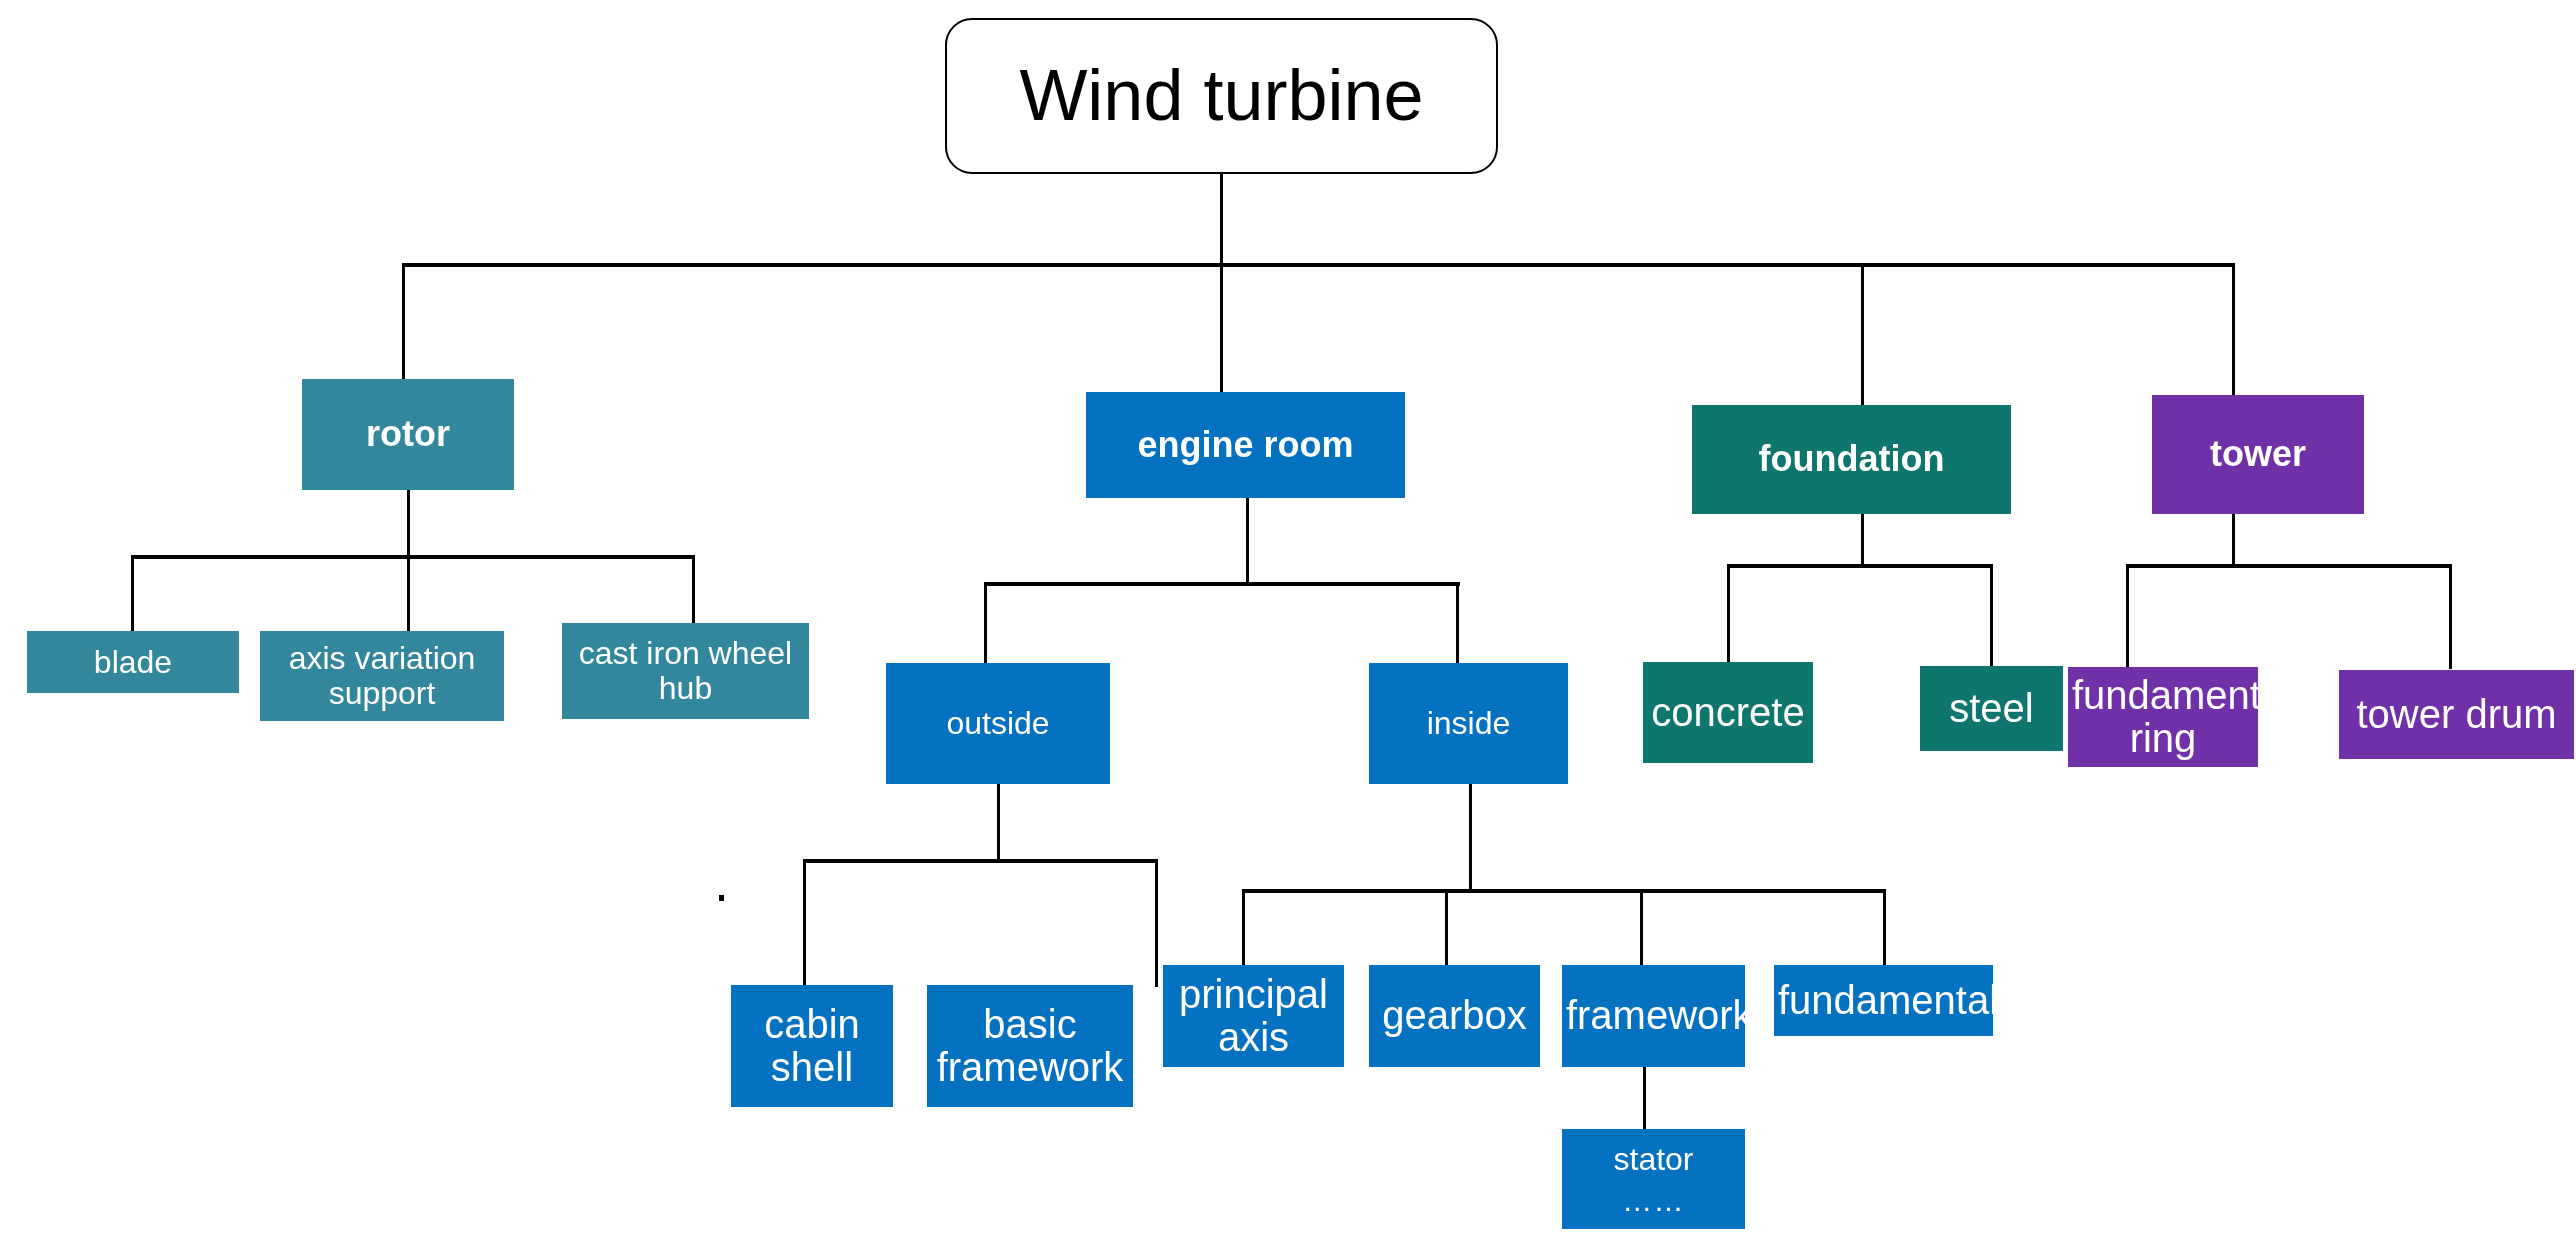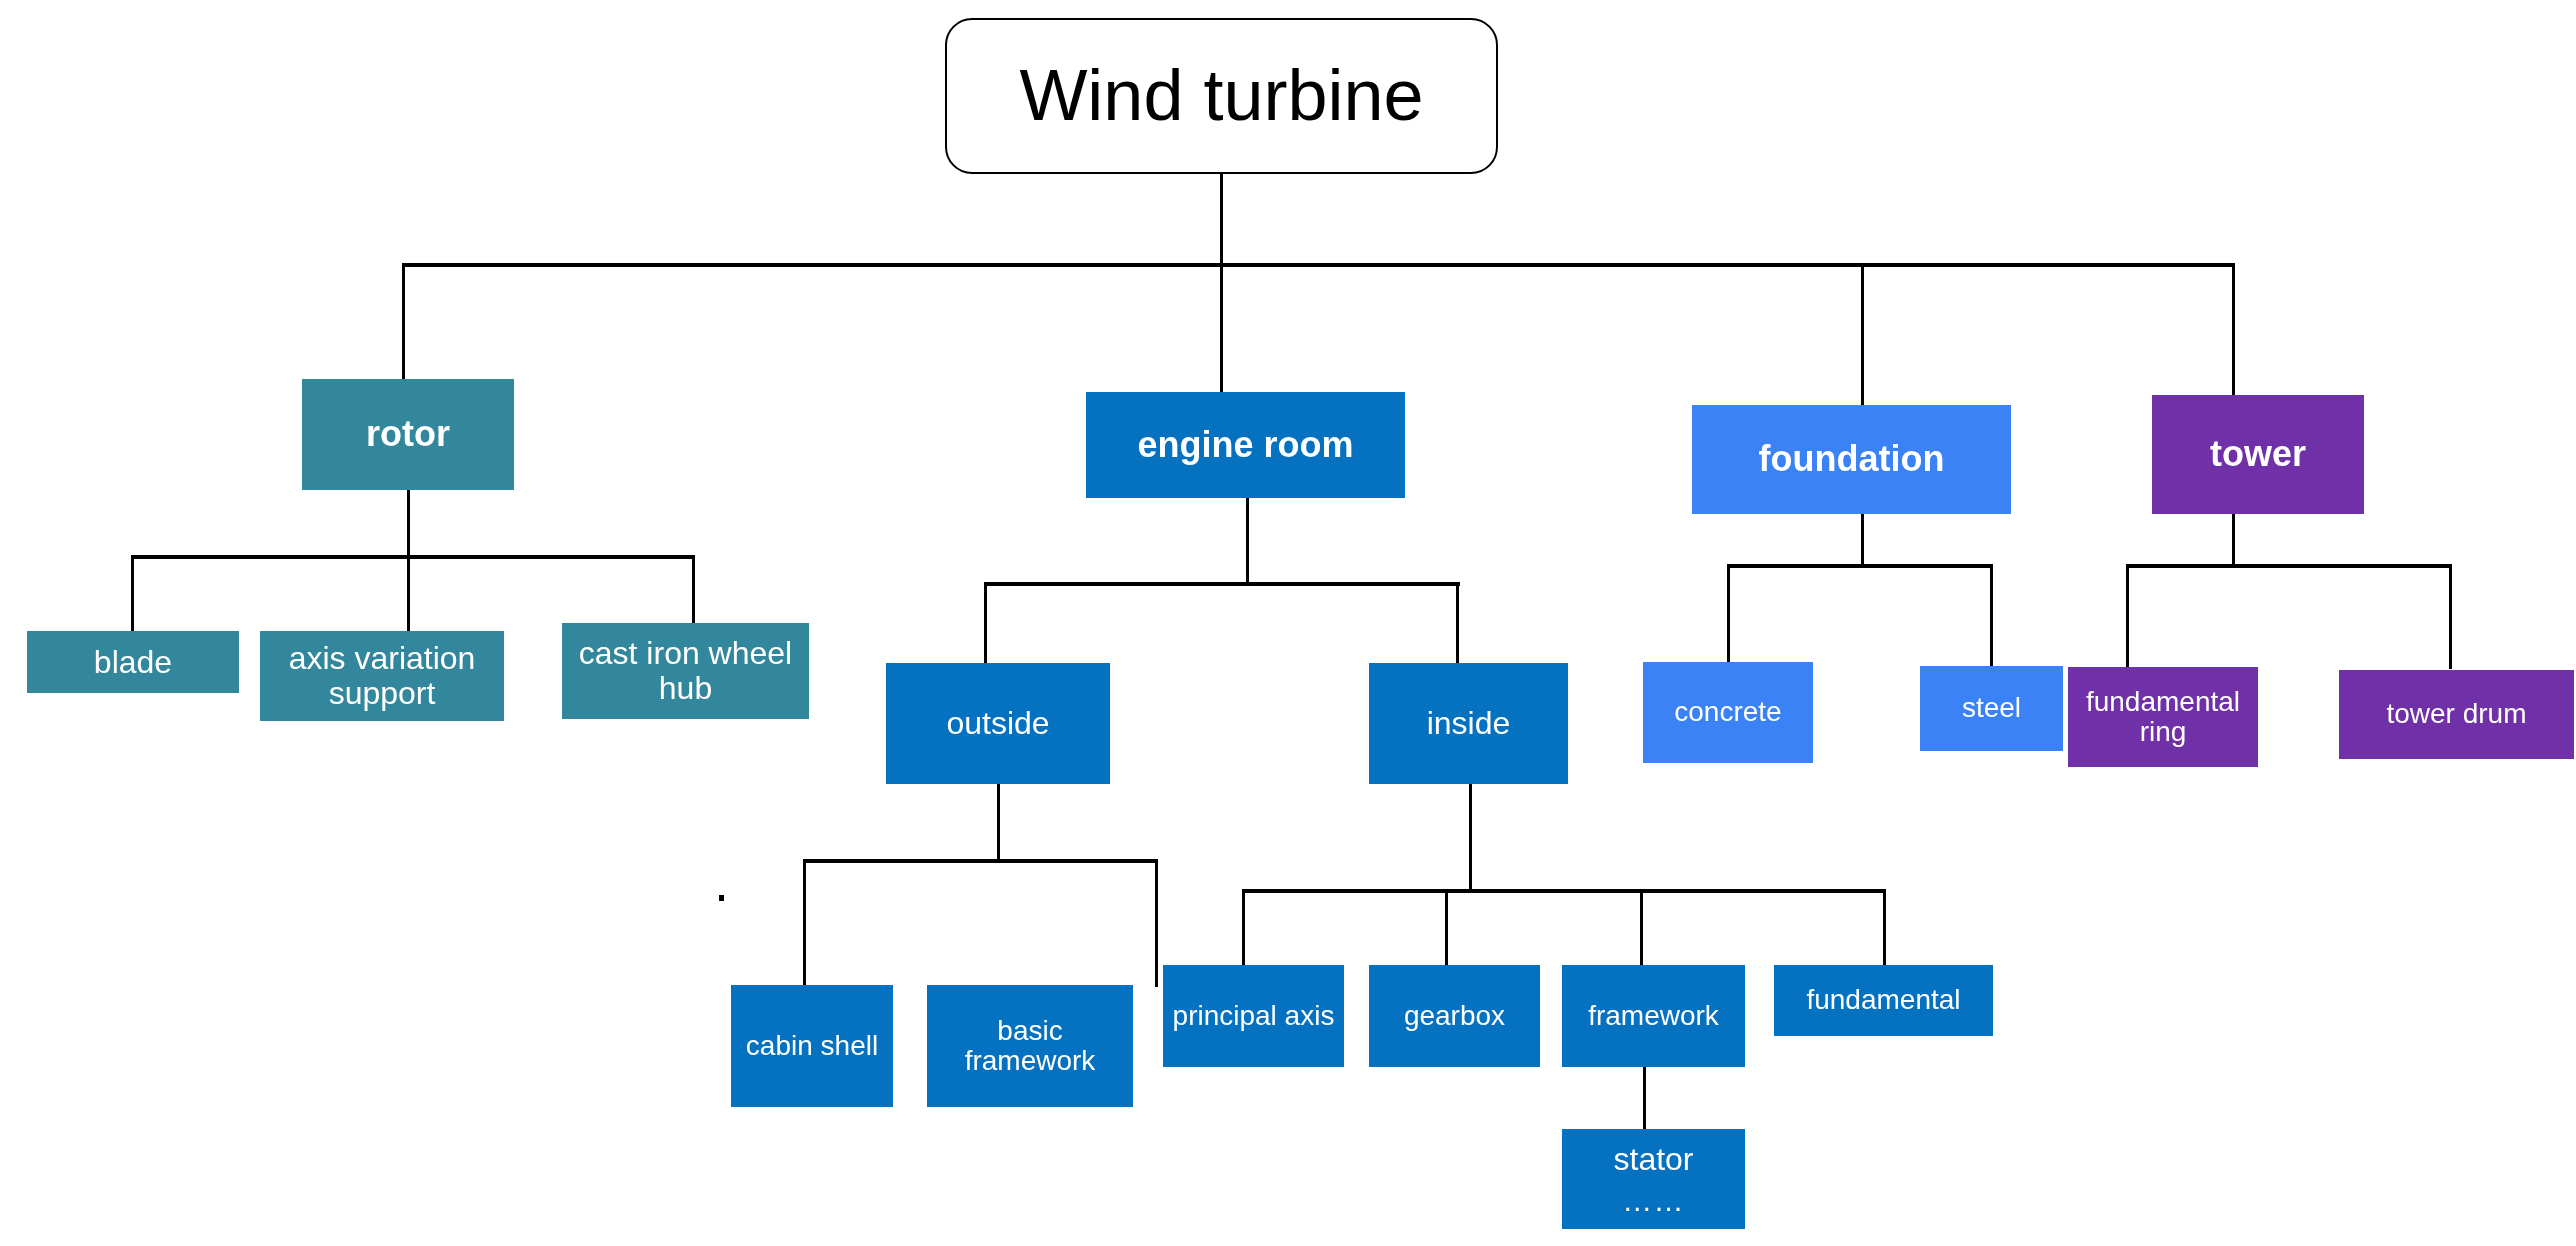--- a/index.html
+++ b/index.html
@@ -27,25 +27,25 @@
   .node span{display:block;width:100%;padding:0 3.9px;box-sizing:border-box;}
   .root{
     background:#ffffff;
     color:#000000;
     border:2.6px solid #000000;
     font-size:72px;
     font-weight:400;
   }
   .teal{background:#33879C;}
   .blue{background:#0571C1;}
-  .gray{background:#3b82f6;}
+  .gray{background:#0f766e;}
   .purple{background:#7030A8;}
   .lvl2{font-size:36px;font-weight:700;}
   .lvl3{font-size:32px;font-weight:400;}
-  .lvl4{font-size:28px;font-weight:400;}
+  .lvl4{font-size:40px;font-weight:400;}
   .lvl5{font-size:32px;font-weight:400;}
   .edge{
     position:absolute;
     background:#000000;
     z-index:1;
   }
   .edge.v{width:3.2px;}
   .edge.h{height:3.9px;}
   .dot-artifact{
     position:absolute;

